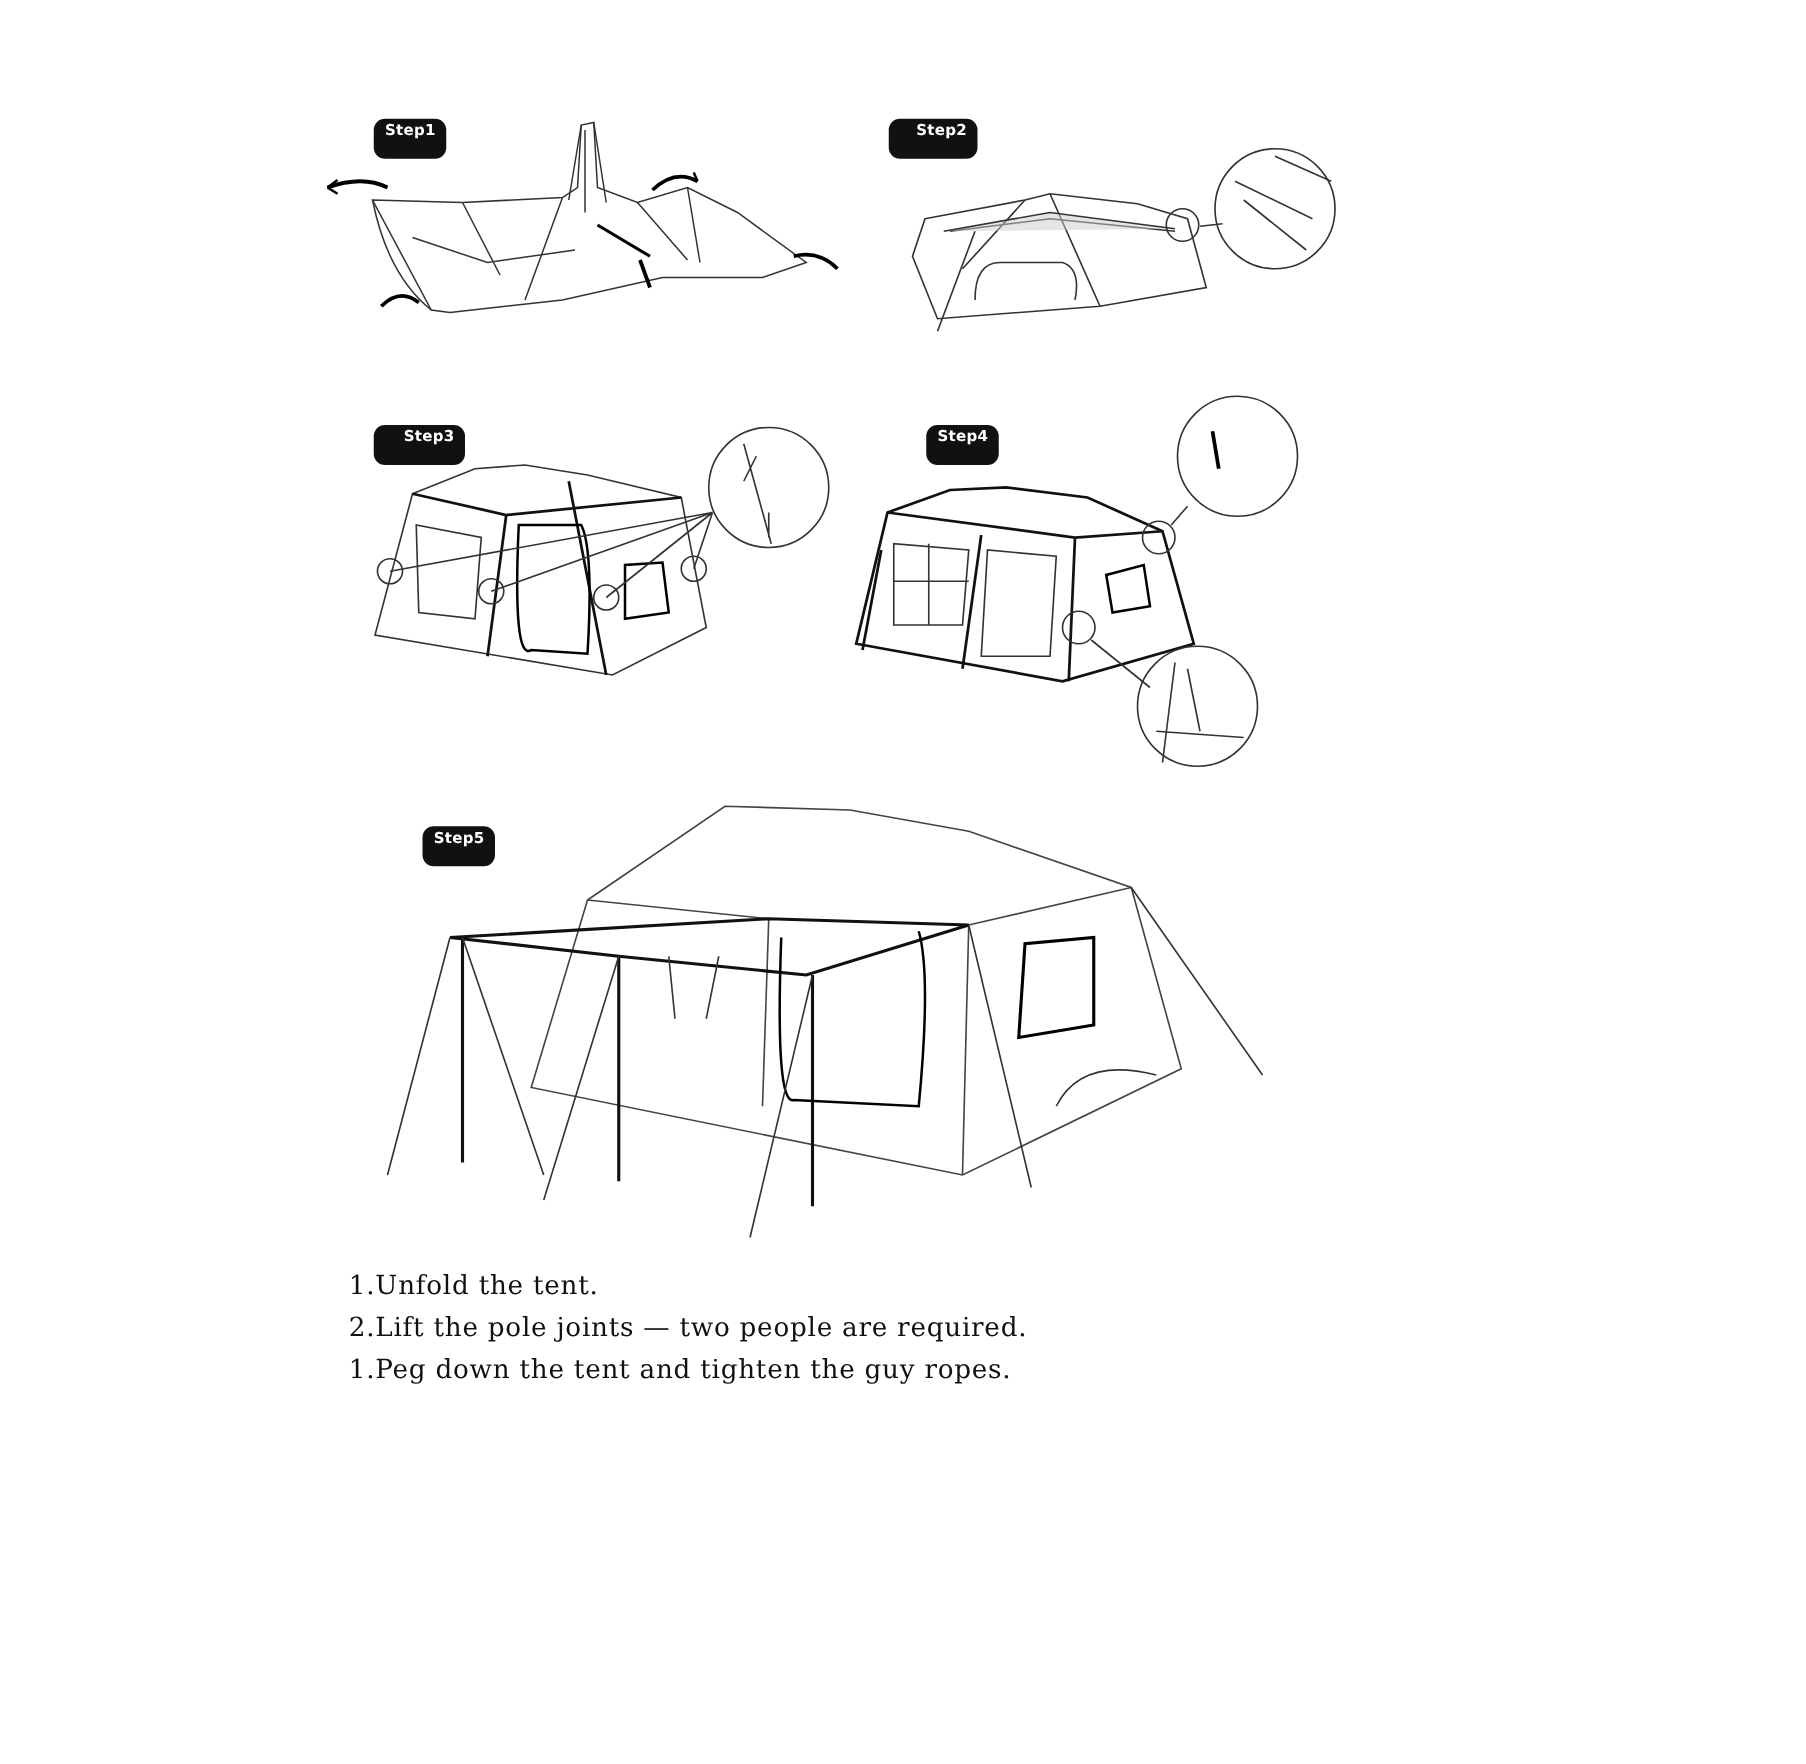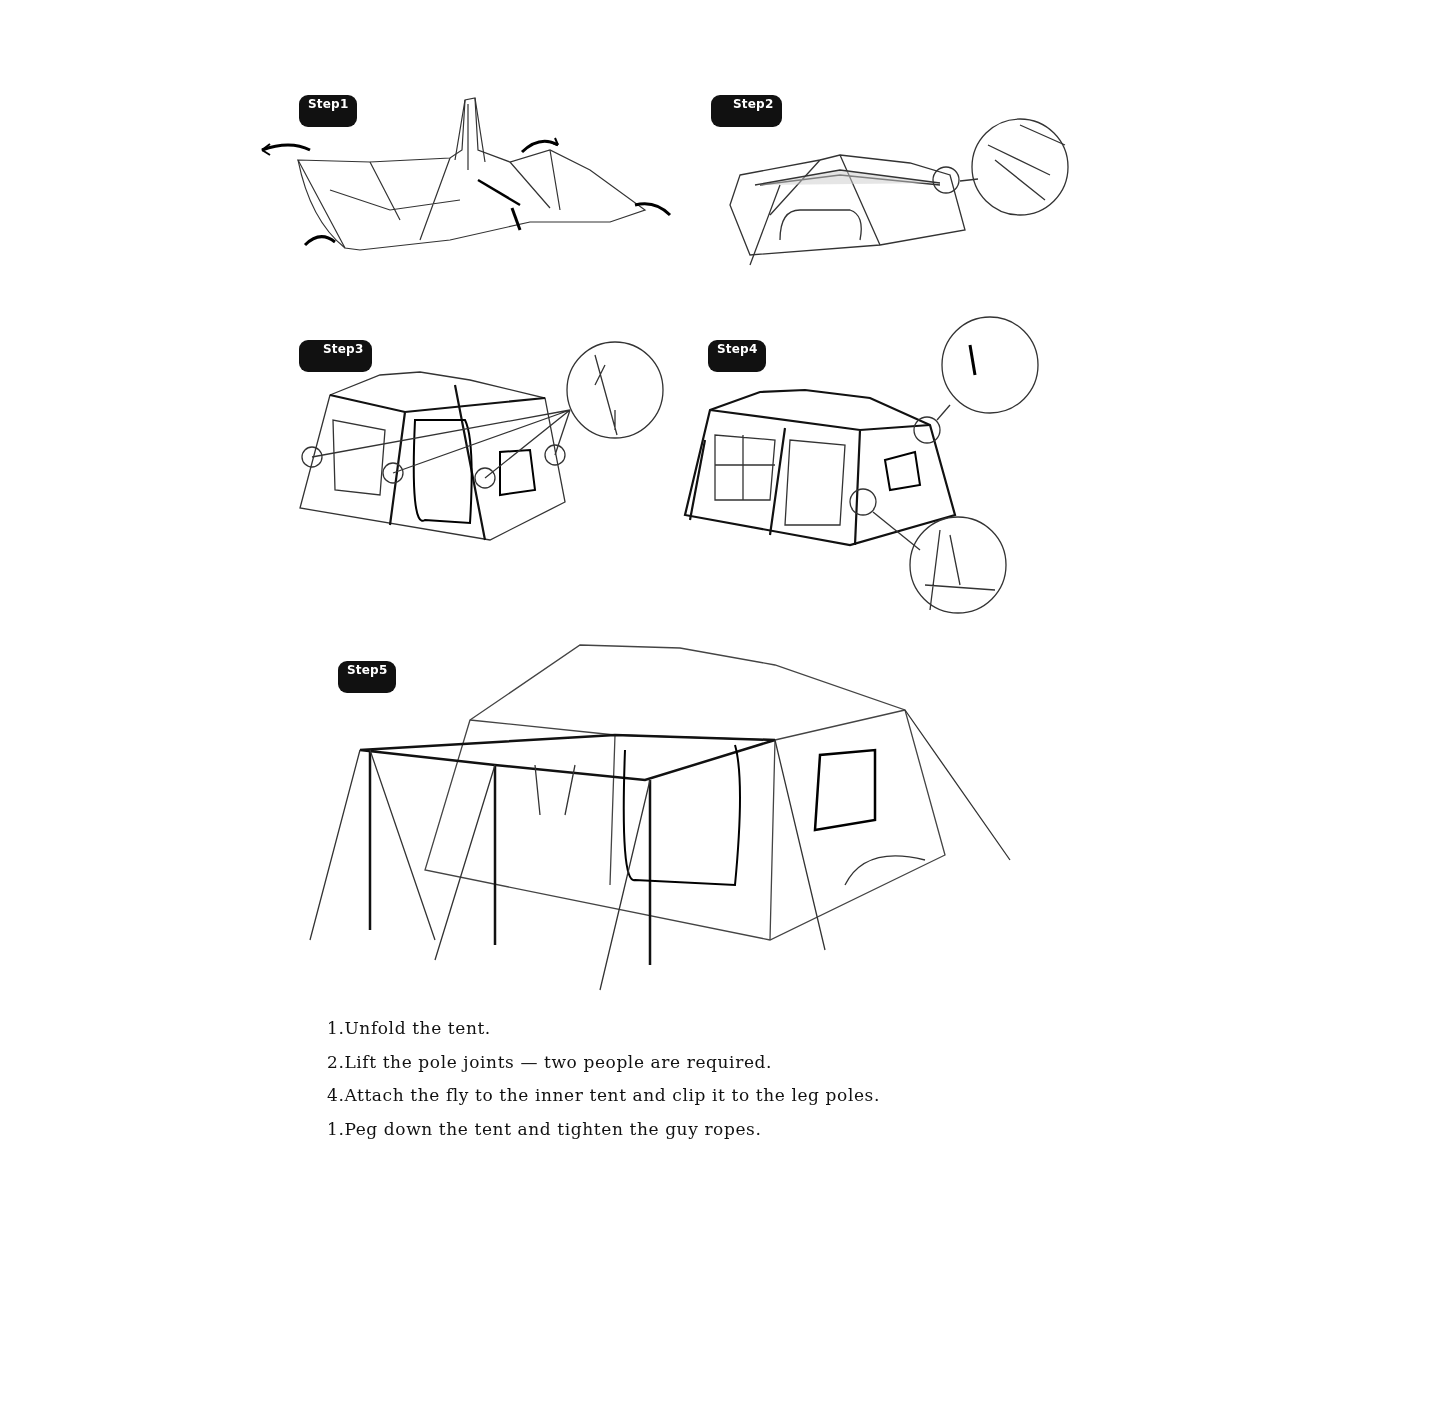--- a/index.html
+++ b/index.html
@@ -5,34 +5,33 @@
   html, body { margin:0; padding:0; background:#ffffff; }
   body { width:1445px; height:1411px; position:relative; overflow:hidden; font-family:"Liberation Sans", sans-serif; }
   .badge {
     position:absolute; background:#111; color:#fff; font-family:"DejaVu Sans", sans-serif;
     font-weight:bold; font-size:12px; line-height:18px; height:32px; padding:0 9px;
     border-radius:9px; letter-spacing:0.2px;
   }
   svg.fig { position:absolute; overflow:visible; }
   .instructions {
     position:absolute; left:279px; top:1012px; width:830px;
-    font-family:"DejaVu Serif", serif; font-size:17px; line-height:33.6px; color:#111;
+    font-family:"DejaVu Serif", serif; font-size:21px; line-height:33.6px; color:#111;
     letter-spacing:0.6px;
-    margin-left:48px;
   }
   .instructions div { white-space:nowrap; }
   .wrap2 { white-space:normal !important; }
 </style>
 </head>
 <body>
 
 <div class="badge" style="left:299px;top:95px;">Step1</div>
 <div class="badge" style="left:711px;top:95px;padding-left:22px;">Step2</div>
 <div class="badge" style="left:299px;top:340px;padding-left:24px;">Step3</div>
-<div class="badge" style="left:708px;top:340px;">Step4</div>
+<div class="badge" style="left:741px;top:340px;">Step4</div>
 <div class="badge" style="left:338px;top:661px;">Step5</div>
 
 <svg class="fig" style="left:250px;top:90px;" width="440" height="180" viewBox="0 0 440 180" fill="none" stroke="#333" stroke-width="1.2">
   <path d="M48 70 L120 72 L200 68 L212 60 L215 10 L225 8 L228 60 L260 72 L300 60 L340 80 L395 120 L360 132 L280 132 L200 150 L110 160 L95 158 Z"></path>
   <path d="M48 70 Q60 130 95 158"></path>
   <path d="M80 100 L140 120 L210 110 M120 72 L150 130 M200 68 L170 150 M260 72 L300 118 M300 60 L310 120"></path>
   <path d="M215 10 L205 70 M225 8 L235 72 M218 14 L218 80"></path>
   <path d="M228 90 L270 115" stroke="#000" stroke-width="2.5"></path>
   <path d="M60 60 Q40 50 12 60" stroke="#000" stroke-width="3"></path>
     <path d="M12 60 l8 -6 M12 60 l8 5" stroke="#000" stroke-width="2"></path>
@@ -93,15 +92,14 @@
   <path d="M230 125 L235 175 M270 125 L260 175"></path>
   <path d="M515 115 L510 190 L570 180 L570 110 Z" stroke="#000" stroke-width="2.5"></path>
   <path d="M320 110 Q315 245 330 240 L430 245 Q440 140 430 105" stroke="#000" stroke-width="2"></path>
   <path d="M55 110 L5 300 M65 110 L130 300 M190 125 L130 320 M345 140 L295 350 M470 100 L520 310 M600 70 L705 220"></path>
   <path d="M540 245 Q560 205 620 220"></path>
 </svg>
 
 <div class="instructions">
   <div>1.Unfold the tent.</div>
   <div>2.Lift the pole joints — two people are required.</div>
-  <div class="wrap2">4.Attach the fly to the inner tent and clip it to the leg poles.</div>
   <div>1.Peg down the tent and tighten the guy ropes.</div>
 </div>
 
 </body></html>

